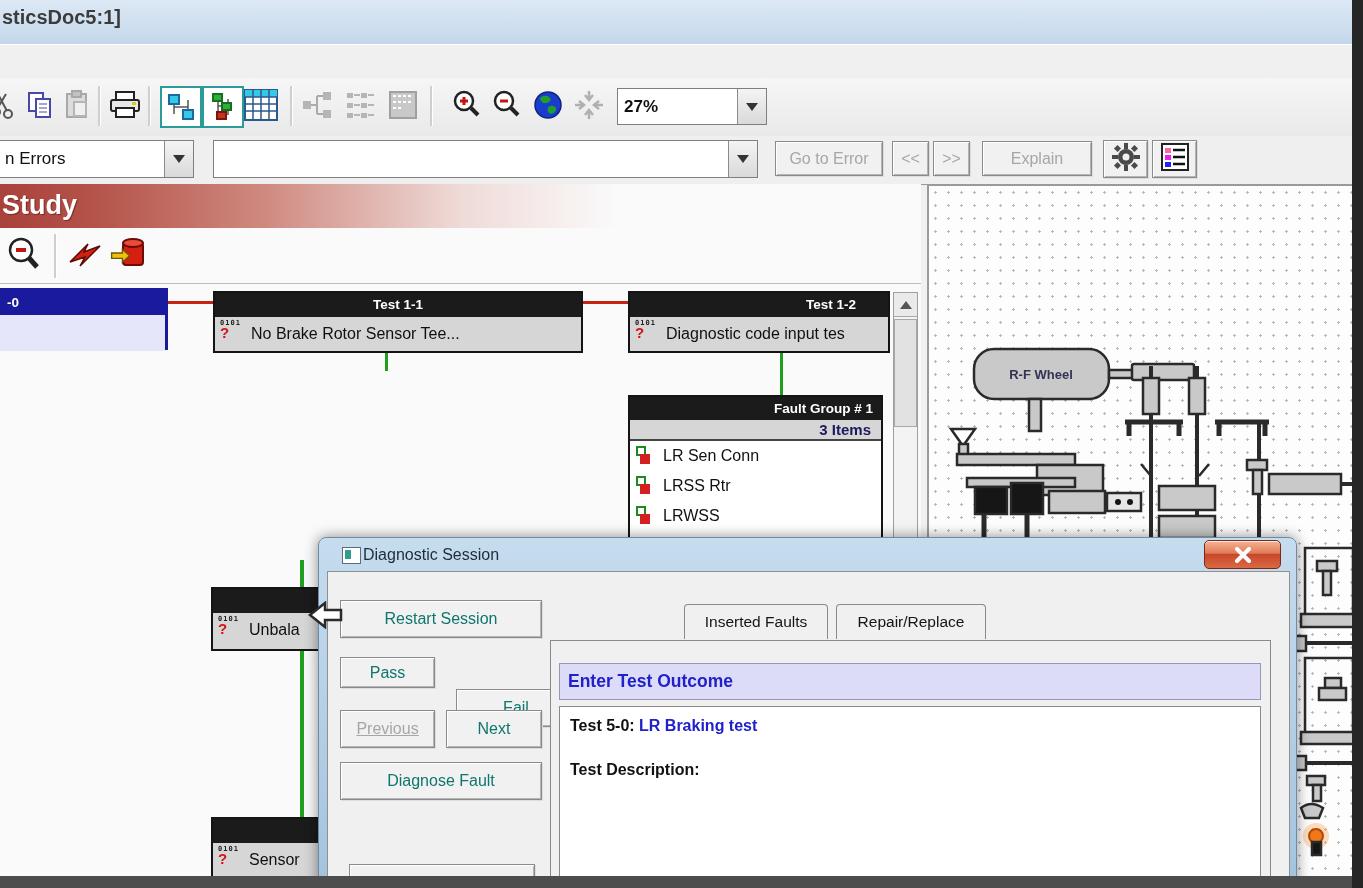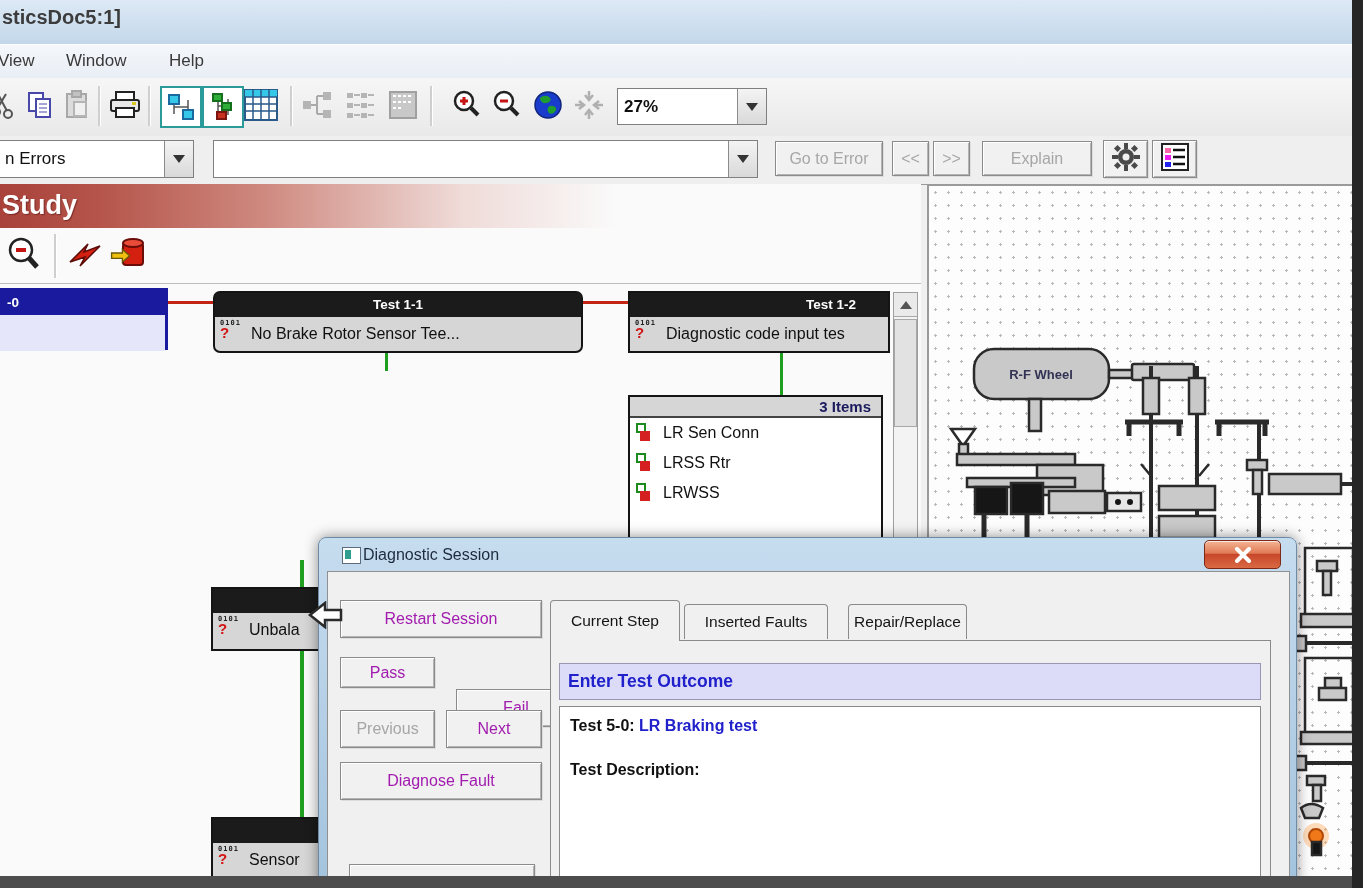--- a/index.html
+++ b/index.html
@@ -17,21 +17,21 @@
     background:linear-gradient(#f6f6f6,#e9e9e9);border-bottom:1px solid #dcdcdc;}
   .toolbar2{left:0;top:136px;width:1363px;height:48px;
     background:#efefef;border-bottom:1px solid #9a9a9a;}
   .vsep{top:8px;width:2px;height:40px;background:#cfcfcf;border-right:1px solid #fff;}
   .tb-ic{top:10px;width:34px;height:34px;display:flex;align-items:center;justify-content:center;}
   .big-ic{top:8px;width:38px;height:38px;border:2px solid #2a9a9a;background:#fff;
     display:flex;align-items:center;justify-content:center;}
   .btn{background:#f1f1f1;border:1px solid #8b8b8b;
     box-shadow:inset 1px 1px 0 #ffffff,inset -1px -1px 0 #b4b4b4,1px 1px 0 #dddddd;
     display:flex;align-items:center;justify-content:center;
-    font-size:16px;color:#a21caf;box-sizing:border-box;}
+    font-size:16px;color:#0f766e;box-sizing:border-box;}
   .btn.dis{color:#a6a6a6;}
   .combo{background:#fff;border:1px solid #7f7f7f;box-sizing:border-box;
     display:flex;align-items:center;font-size:17px;color:#111;}
   .combo .val{flex:1;padding:0 6px;white-space:nowrap;overflow:hidden;}
   .drop-btn{width:28px;height:100%;background:linear-gradient(#f4f4f4,#d9d9d9);
     border-left:1px solid #8b8b8b;display:flex;align-items:center;justify-content:center;}
   .tri-down{width:0;height:0;border-left:6px solid transparent;border-right:6px solid transparent;
     border-top:8px solid #333;}
   .tri-up{width:0;height:0;border-left:6px solid transparent;border-right:6px solid transparent;
     border-bottom:8px solid #555;}
@@ -94,25 +94,20 @@
 </style>
 </head>
 <body>
 
 <div id="screen">
 
   <div class="abs titlebar">
     <div class="abs title-txt">sticsDoc5:1]</div>
   </div>
 
-  <div class="abs menubar">
-    <div class="abs menu-item" style="left:-8px;">View</div>
-    <div class="abs menu-item" style="left:60px;">Window</div>
-    <div class="abs menu-item" style="left:163px;">Help</div>
-  </div>
 
   <div class="abs toolbar1">
     <span class="abs tb-ic" style="left:-14px;">
       <svg width="30" height="30" viewBox="0 0 30 30">
           <circle cx="8" cy="22" r="4" fill="none" stroke="#555" stroke-width="2"></circle>
           <circle cx="20" cy="24" r="4" fill="none" stroke="#555" stroke-width="2"></circle>
           <path d="M9 19 L18 4 M19 21 L10 4" stroke="#555" stroke-width="2" fill="none"></path>
         </svg>
     </span>
     <span class="abs tb-ic" style="left:23px;">
@@ -307,21 +302,21 @@
     <div class="conn" style="left:166px;top:117px;width:48px;height:3px;background:#c42414;"></div>
     <div class="conn" style="left:581px;top:117px;width:48px;height:3px;background:#c42414;"></div>
     <div class="conn" style="left:385px;top:167px;width:3px;height:20px;background:#1f9e1f;"></div>
     <div class="conn" style="left:780px;top:169px;width:3px;height:42px;background:#1f9e1f;"></div>
 
     <div class="tnode" style="left:-4px;top:104px;width:172px;height:62px;border:3px solid #1a1a9e;background:#e6e6fa;">
       <div class="hdr" style="background:#1a1a9e;">-0</div>
       <div class="bdy" style="background:#e6e6fa;height:30px;"></div>
     </div>
 
-    <div class="tnode" style="left:213px;top:107px;width:370px;height:62px;border-radius:7px;">
+    <div class="tnode" style="left:213px;top:107px;width:370px;height:62px;">
       <div class="hdr" style="text-align:center;">Test 1-1</div>
       <div class="bdy">
         <span class="testic">
             <span class="bits">0101</span>
             <span class="qm">?</span>
           </span>
         <span>No Brake Rotor Sensor Tee...</span>
       </div>
     </div>
 
@@ -330,20 +325,21 @@
       <div class="bdy">
         <span class="testic">
             <span class="bits">0101</span>
             <span class="qm">?</span>
           </span>
         <span>Diagnostic code input tes</span>
       </div>
     </div>
 
     <div class="tnode" style="left:628px;top:211px;width:255px;height:150px;background:#fff;">
+      <div class="hdr" style="text-align:right;height:23px;line-height:23px;">Fault Group # 1</div>
       <div style="background:#d6d6d6;color:#1a1a5e;font-weight:bold;font-size:15px;text-align:right;padding:1px 10px;border-bottom:2px solid #444;">3 Items</div>
       <div class="fault-item">
         <span class="fic">
             <span class="g"></span>
             <span class="r"></span>
           </span>
         <span>LR Sen Conn</span>
       </div>
       <div class="fault-item">
         <span class="fic">
@@ -464,28 +460,27 @@
       <svg width="20" height="16" viewBox="0 0 20 16">
           <path d="M4 2 L16 14 M16 2 L4 14" stroke="#ffffff" stroke-width="4" stroke-linecap="round"></path>
         </svg>
     </div>
 
     <div class="abs dlg-client">
 
       <div class="abs btn" style="left:12px;top:28px;width:202px;height:38px;">Restart Session</div>
       <div class="abs btn" style="left:12px;top:85px;width:95px;height:31px;">Pass</div>
       <div class="abs btn" style="left:128px;top:85px;width:120px;height:38px;margin-top:32px;">Fail</div>
-      <div class="abs btn dis" style="left:12px;top:138px;width:95px;height:38px;">Previous</div>
+      <div class="abs btn dis" style="left:12px;top:138px;width:95px;height:38px;text-decoration:underline;">Previous</div>
       <div class="abs btn" style="left:118px;top:138px;width:96px;height:38px;">Next</div>
       <div class="abs btn" style="left:12px;top:190px;width:202px;height:38px;">Diagnose Fault</div>
       <div class="abs btn" style="left:21px;top:292px;width:186px;height:38px;">Done</div>
 
-      <div class="tab active" style="left:222px;width:130px;">Current Step</div>
       <div class="tab" style="left:356px;width:144px;">Inserted Faults</div>
-      <div class="tab" style="left:520px;width:119px;">Repair/Replace</div>
+      <div class="tab" style="left:508px;width:150px;">Repair/Replace</div>
 
       <div class="abs grpbox">
         <div class="abs entry-bar">Enter Test Outcome</div>
         <div class="abs white-panel">
           <div style="font-weight:bold;">
             <span style="color:#111;">Test 5-0:</span>
             <span style="color:#2121cc;">LR Braking test</span>
           </div>
           <div style="height:22px;"></div>
           <div style="font-weight:bold;color:#111;">Test Description:</div>

